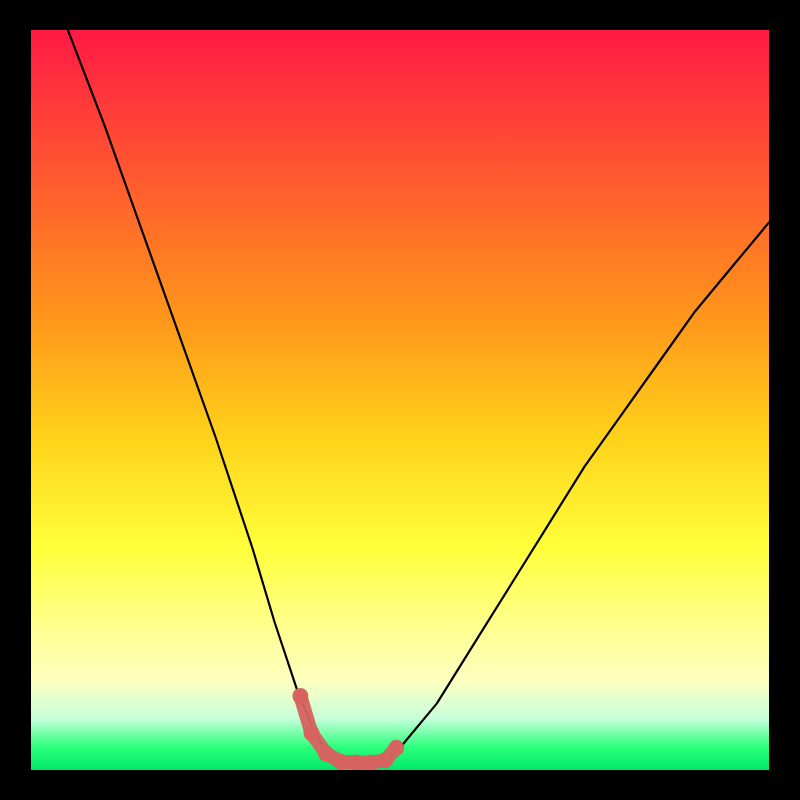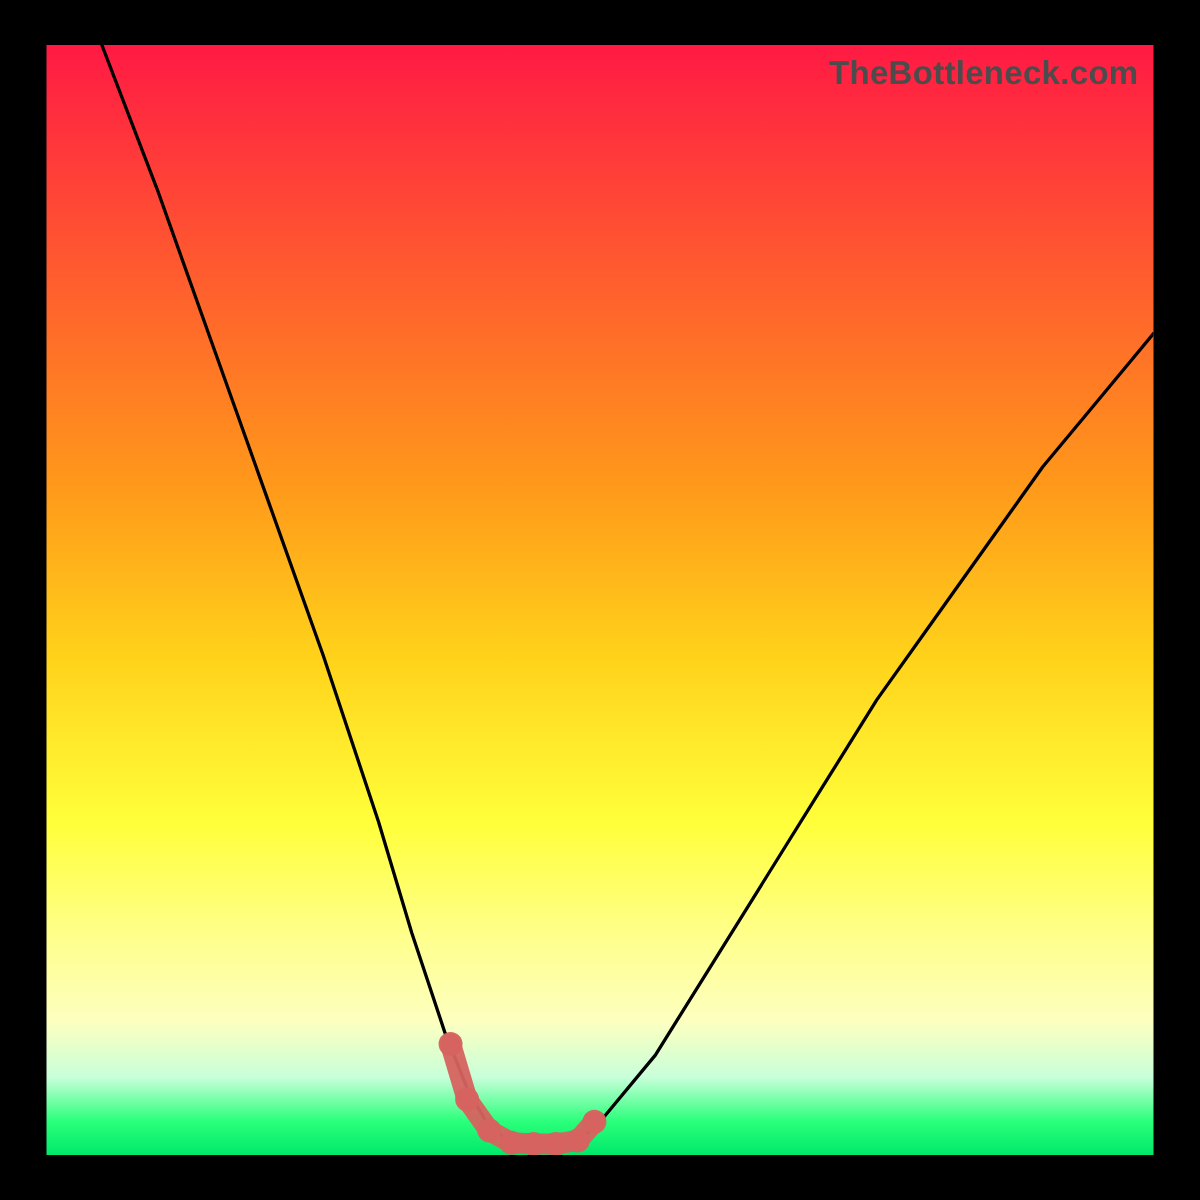--- a/index.html
+++ b/index.html
@@ -63,21 +63,20 @@
   .curve circle.marker {
     fill: #d6635f;
     opacity: 0.95;
   }
 </style>
 </head>
 <body>
 
 <div class="frame">
   <div class="plot-area">
-    <div class="watermark">TheBottleneck.com</div>
     <svg class="curve" viewBox="0 0 738 740" preserveAspectRatio="none">
       <path class="line" d="M36.90 0.00 L73.80 96.20 L110.70 199.80 L147.60 303.40 L184.50 407.00 L221.40 518.00 L243.54 592.00 L265.68 658.60 L280.44 695.60 L295.20 721.50 L309.96 731.12 L324.72 732.60 L339.48 732.60 L354.24 731.12 L369.00 717.80 L405.90 673.40 L442.80 614.20 L479.70 555.00 L516.60 495.80 L553.50 436.60 L590.40 384.80 L627.30 333.00 L664.20 281.20 L701.10 236.80 L738.00 192.40"></path>
       <path class="markers" d="M269.37 666.00 L280.44 703.00 L295.20 723.72 L309.96 731.86 L324.72 732.60 L339.48 732.60 L354.24 730.38 L365.31 717.80"></path>
       <g>
           <circle class="marker" cx="269.37" cy="666.00" r="8"></circle>
           <circle class="marker" cx="280.44" cy="703.00" r="8"></circle>
           <circle class="marker" cx="295.20" cy="723.72" r="8"></circle>
           <circle class="marker" cx="309.96" cy="731.86" r="8"></circle>
           <circle class="marker" cx="324.72" cy="732.60" r="8"></circle>
           <circle class="marker" cx="339.48" cy="732.60" r="8"></circle>

